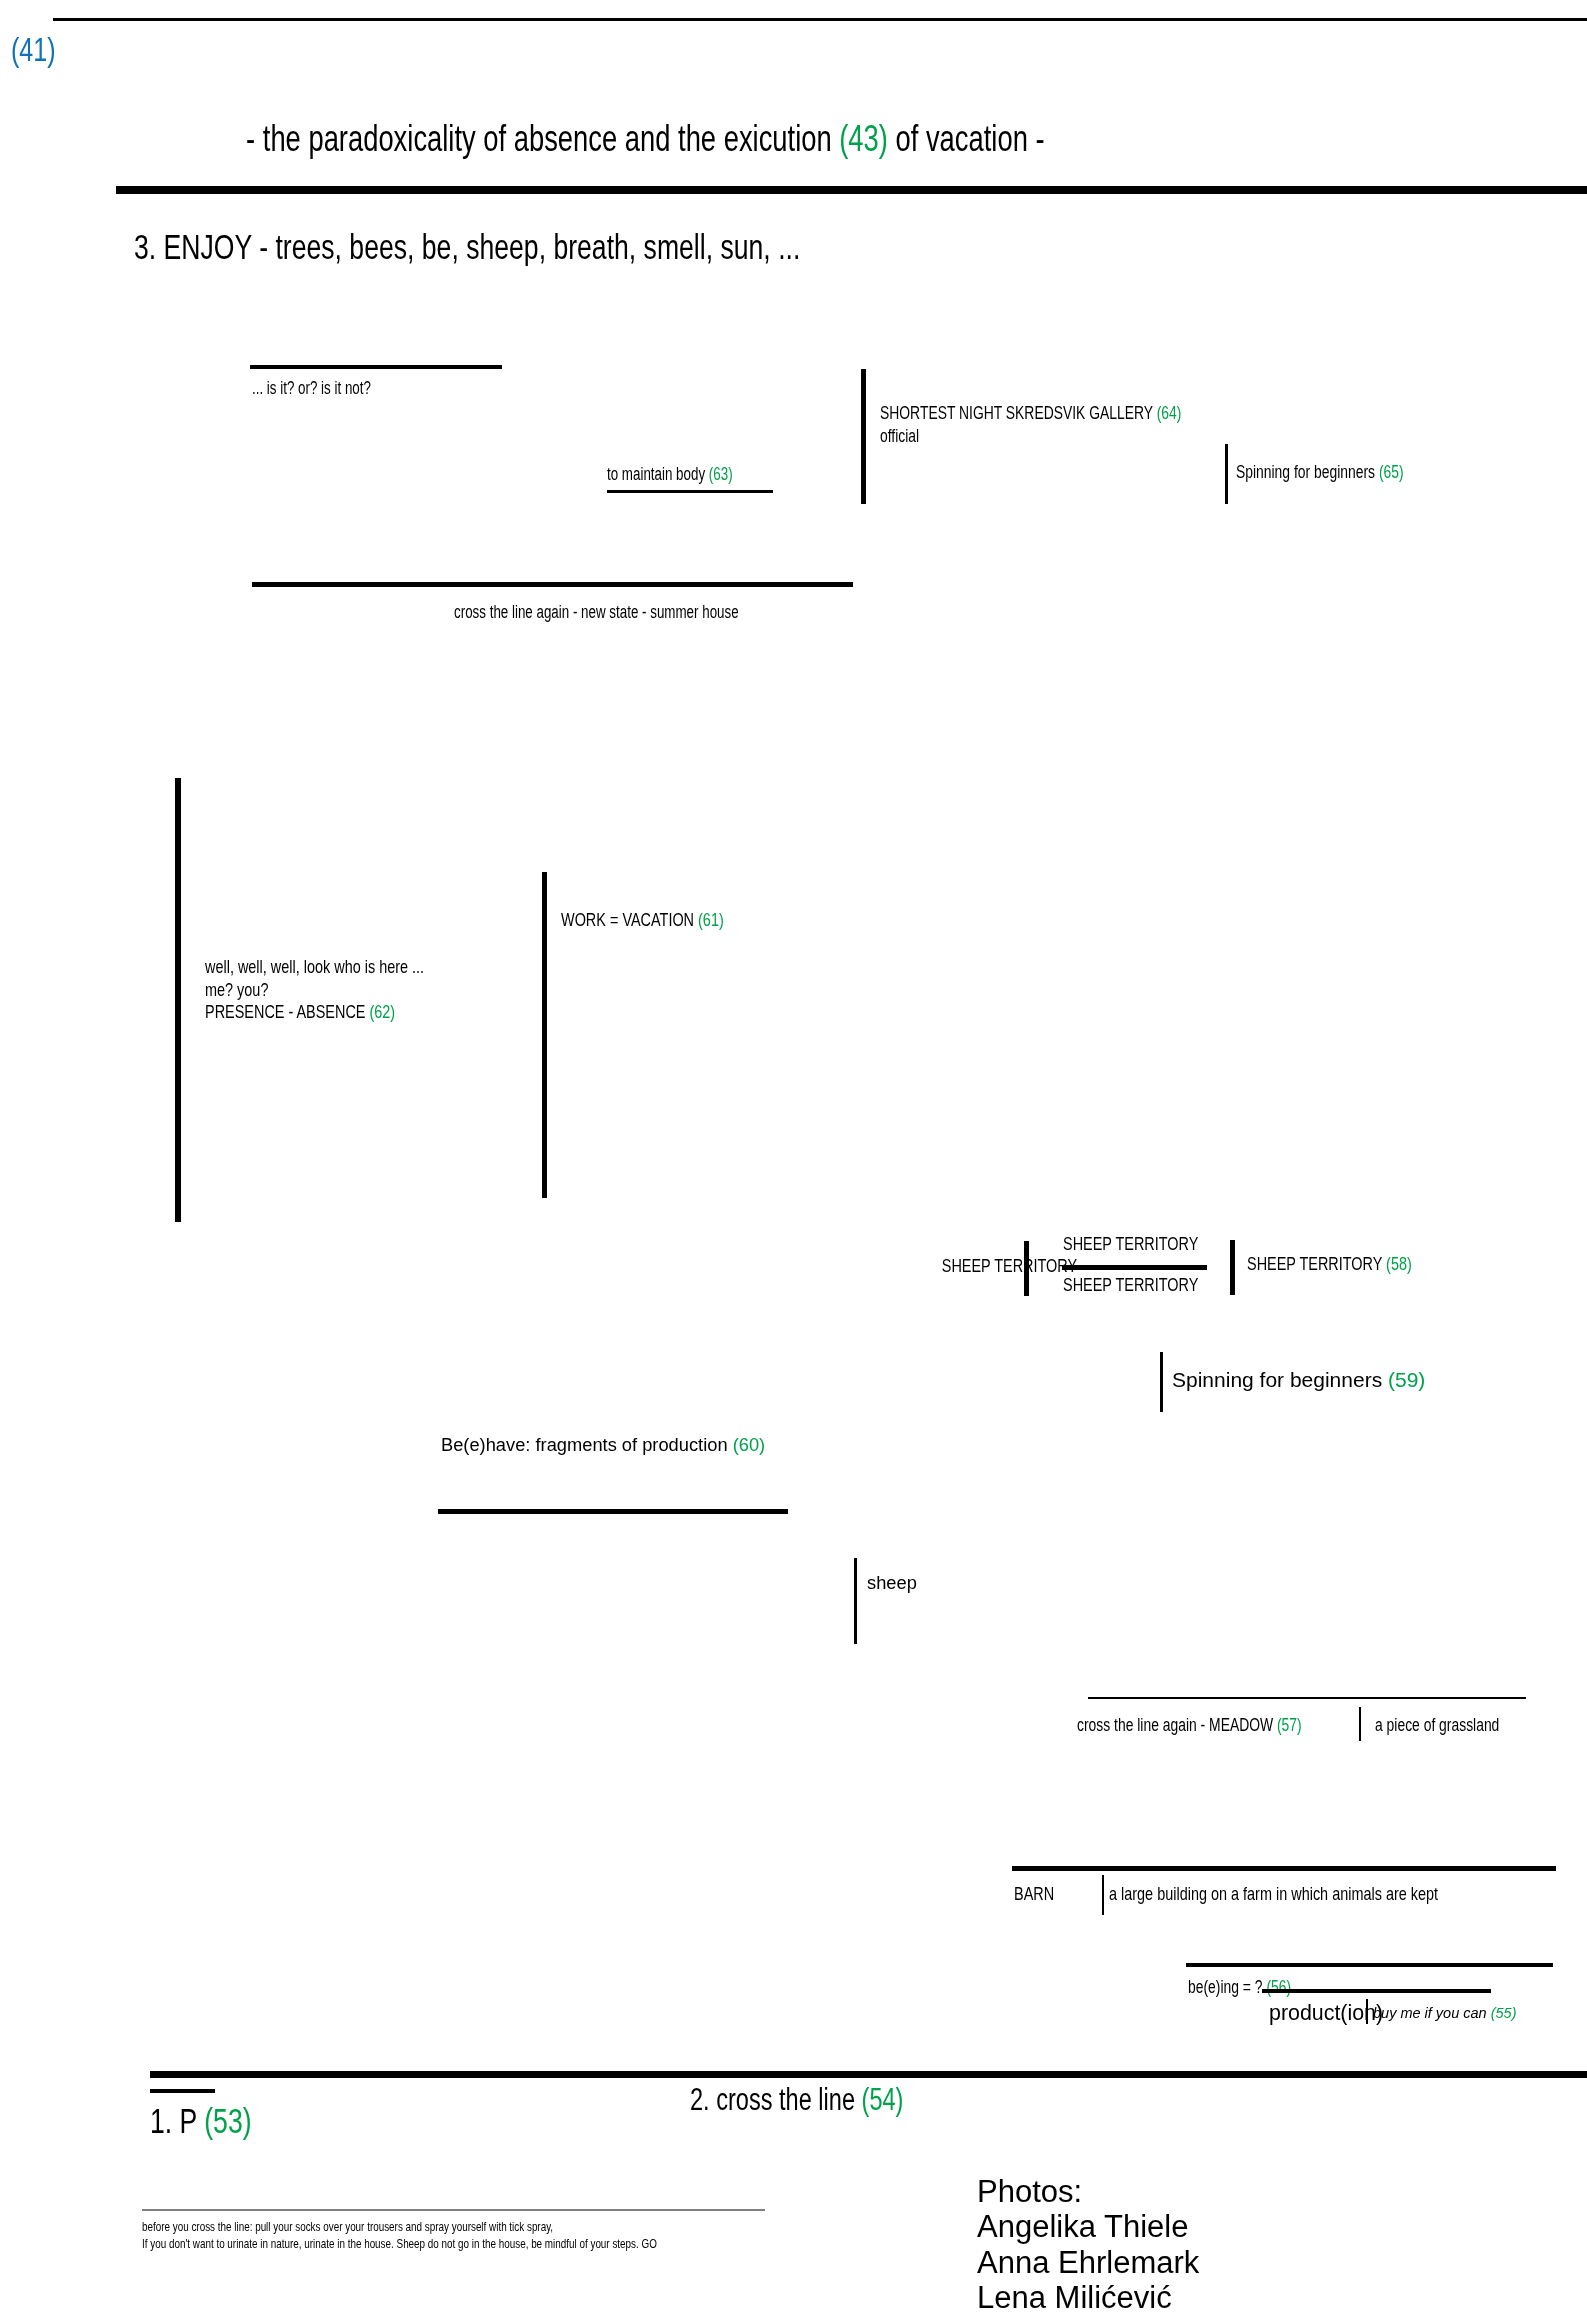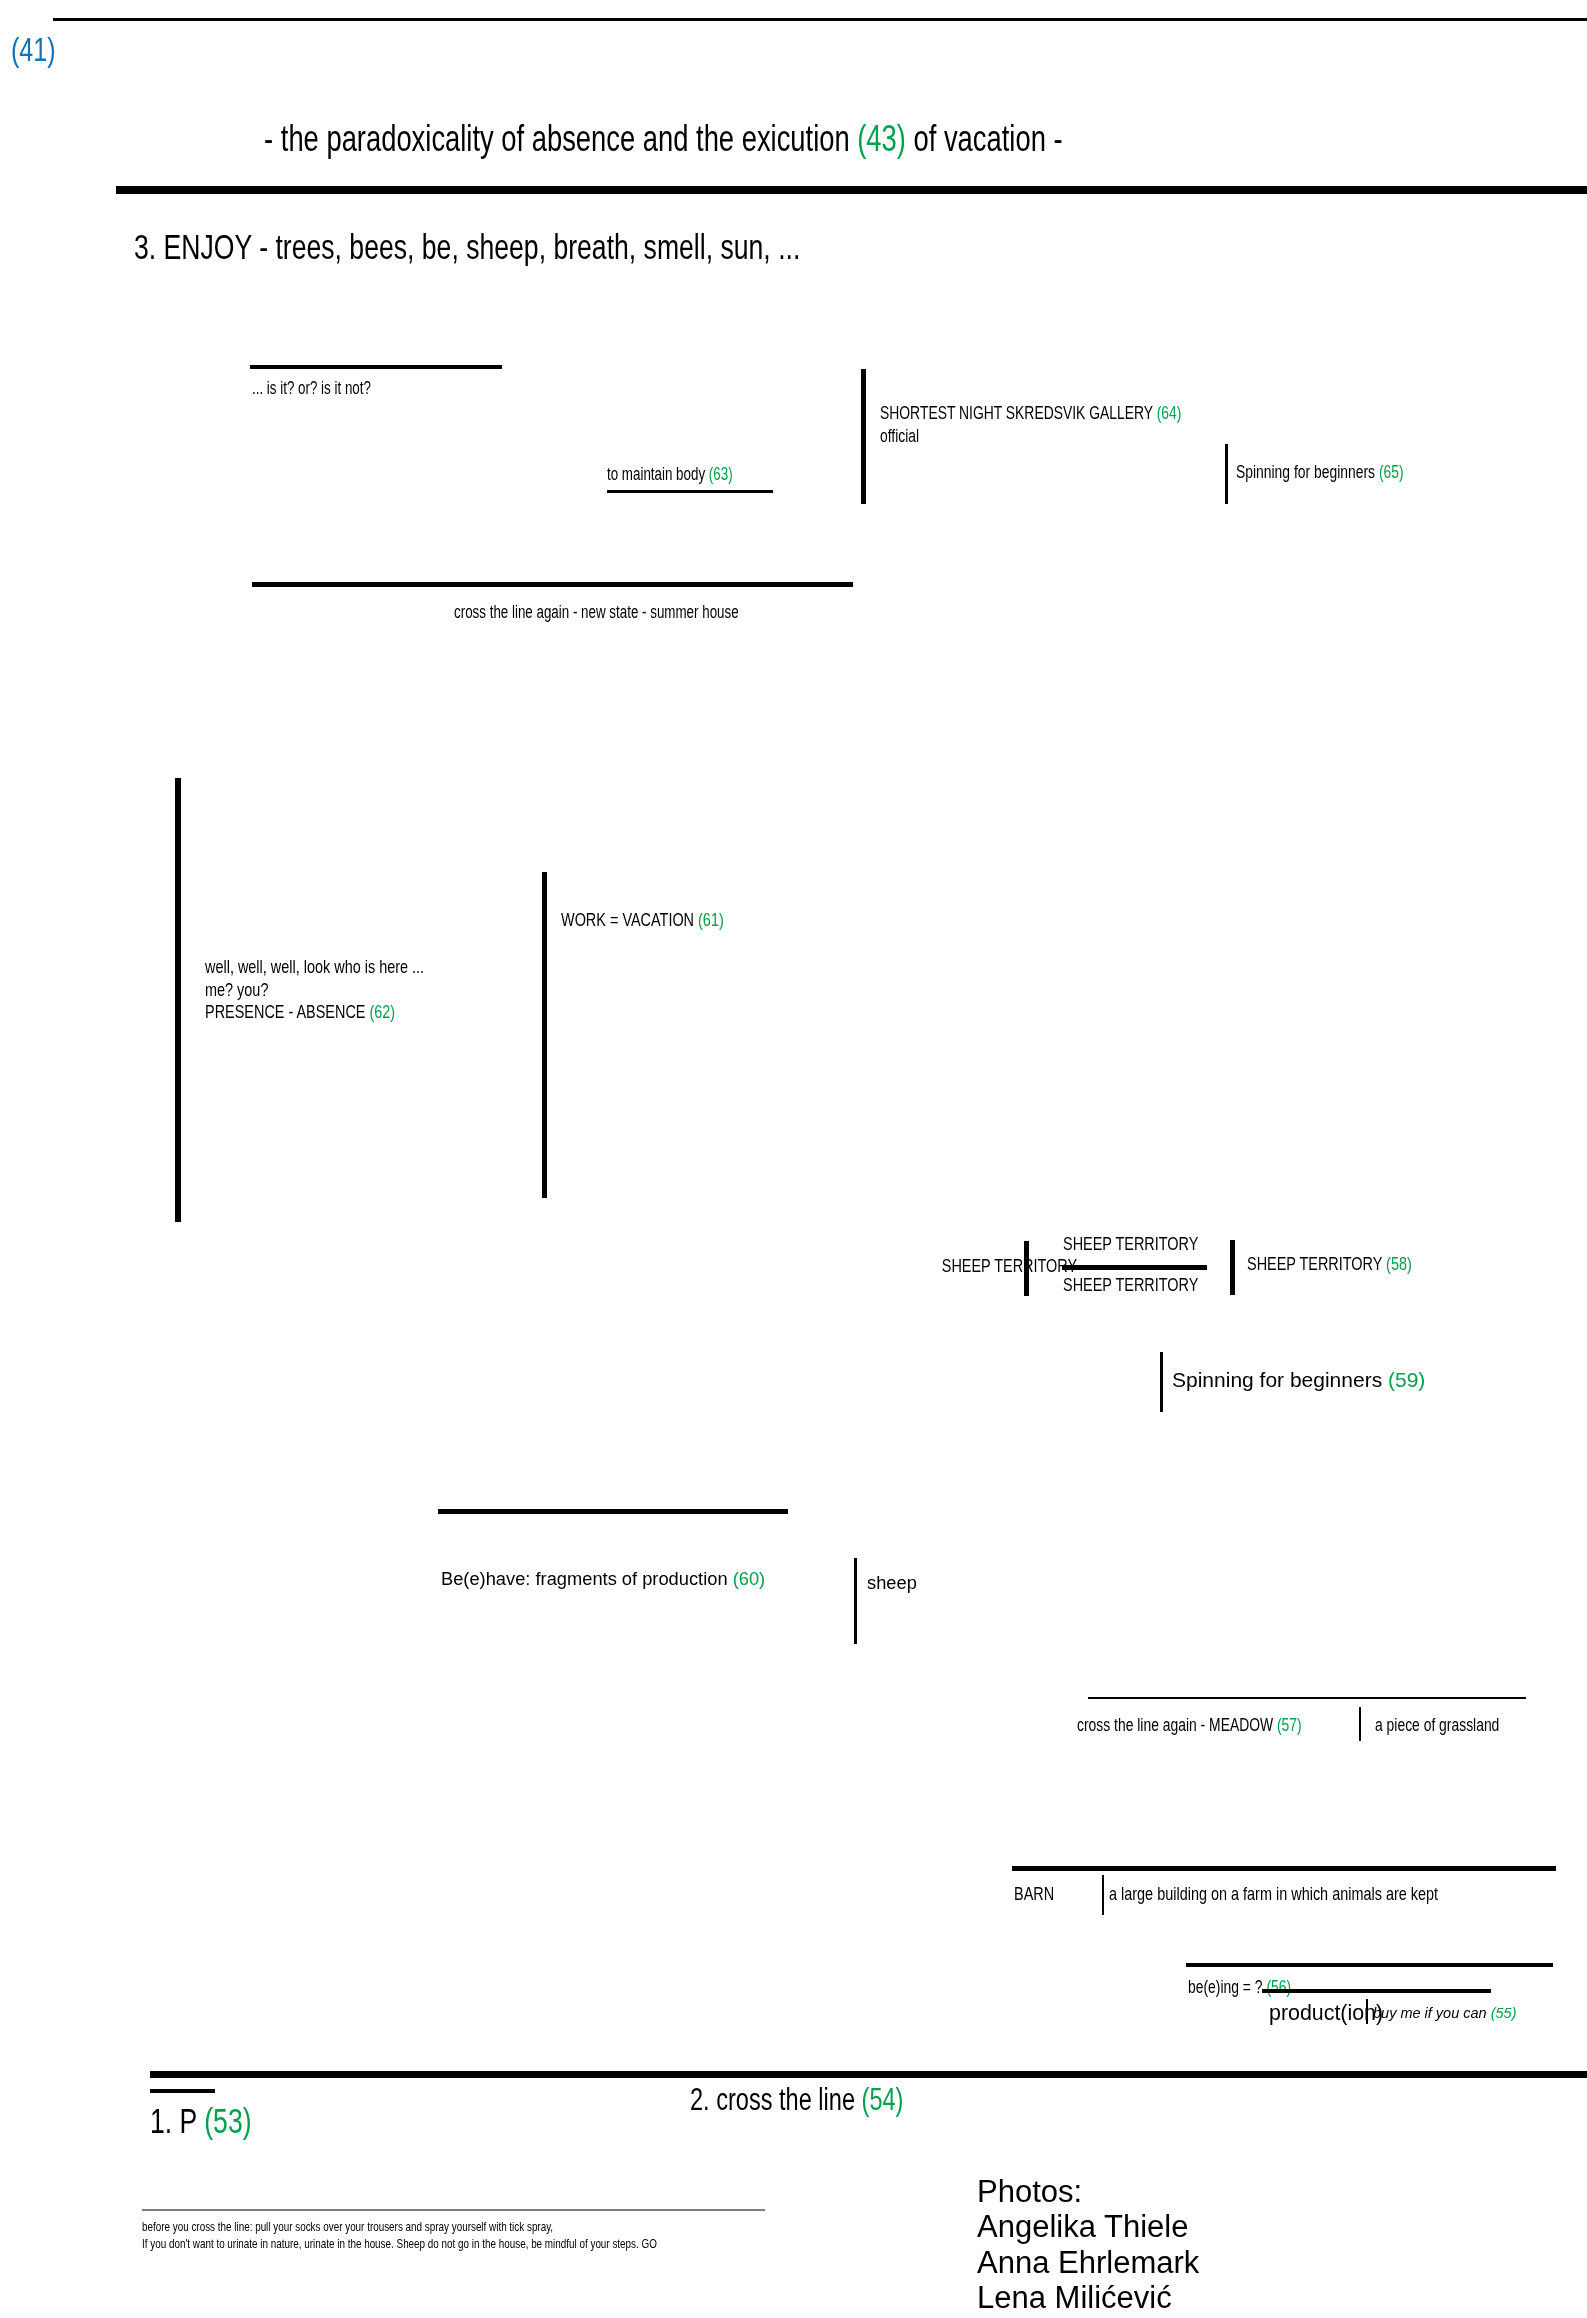--- a/index.html
+++ b/index.html
@@ -58,21 +58,20 @@
   }
   #doc-title {
     left: 0px; top: 53px; width: 1588px;
     text-align: center;
     font-size: 50px;
   }
   #doc-subtitle {
     left: 0px; top: 118px; width: 1291px;
     text-align: center;
     font-size: 36px;
-    padding-left: 18px;
   }
   #header-rule { left: 116px; top: 186px; width: 1472px; height: 7.6px; }
 
   
   #section-heading {
     left: 134px; top: 227px;
     font-size: 35px;
   }
 
   
@@ -115,21 +114,21 @@
   #sheep-hr     { left: 1062px; top: 1265px; width: 145px; height: 5.3px; }
   #sheep-c      { left: 1063px; top: 1274px; font-size: 19px; }
   #sheep-vr2    { left: 1230px; top: 1240px; width: 4.6px; height: 55px; }
   #sheep-d      { left: 1247px; top: 1253px; font-size: 19px; }
 
   
   #spin59-vrule { left: 1160px; top: 1352px; width: 3.1px; height: 60px; }
   #spin59-text  { left: 1172px; top: 1368px; font-size: 21px; }
 
   
-  #beehave-text { left: 441px; top: 1568px; font-size: 18.3px; }
+  #beehave-text { left: 441px; top: 1434px; font-size: 18.3px; }
   #beehave-rule { left: 438px; top: 1509px; width: 350px; height: 4.6px; }
 
   
   #exit-vrule { left: 854px; top: 1558px; width: 3.1px; height: 86px; }
   #exit-text  { left: 867px; top: 1572px; font-size: 18.3px; }
 
   
   #meadow-rule   { left: 1088px; top: 1697px; width: 438px; height: 2.3px; }
   #meadow-text   { left: 1077px; top: 1714px; font-size: 18.3px; }
   #meadow-vrule  { left: 1359px; top: 1707px; width: 2.3px; height: 34px; }

